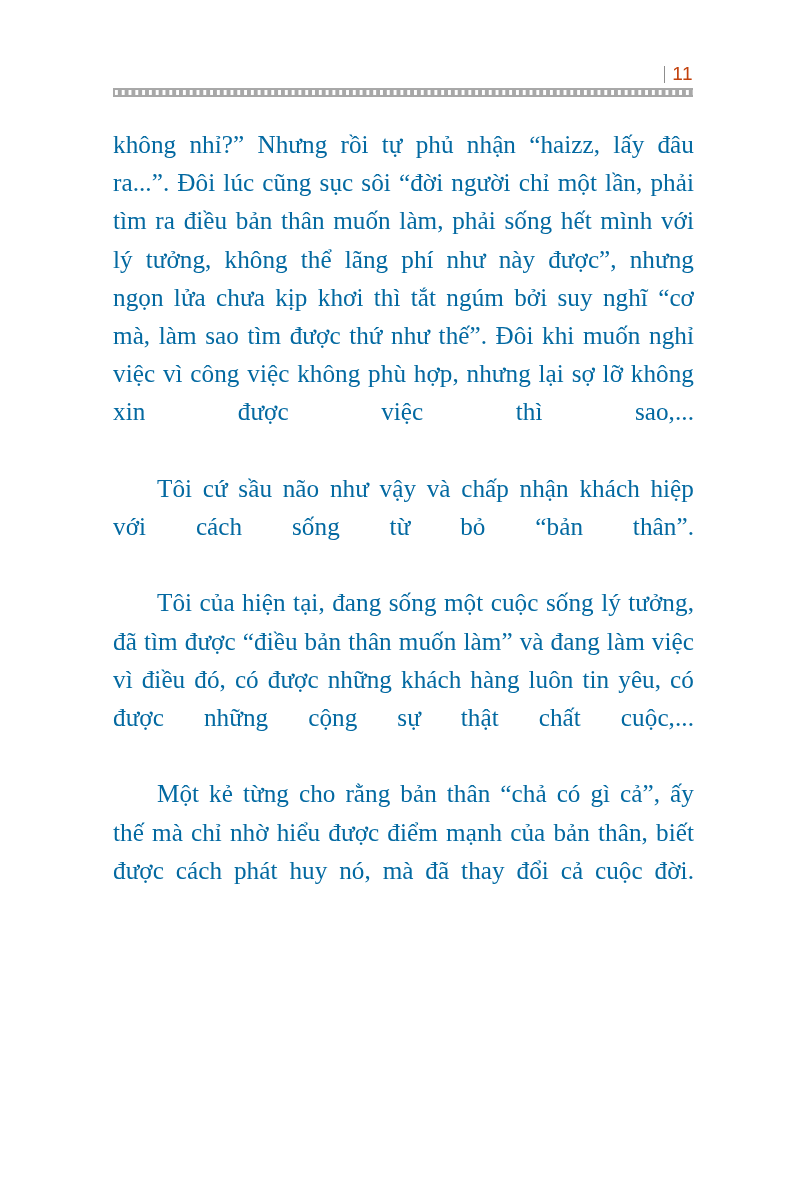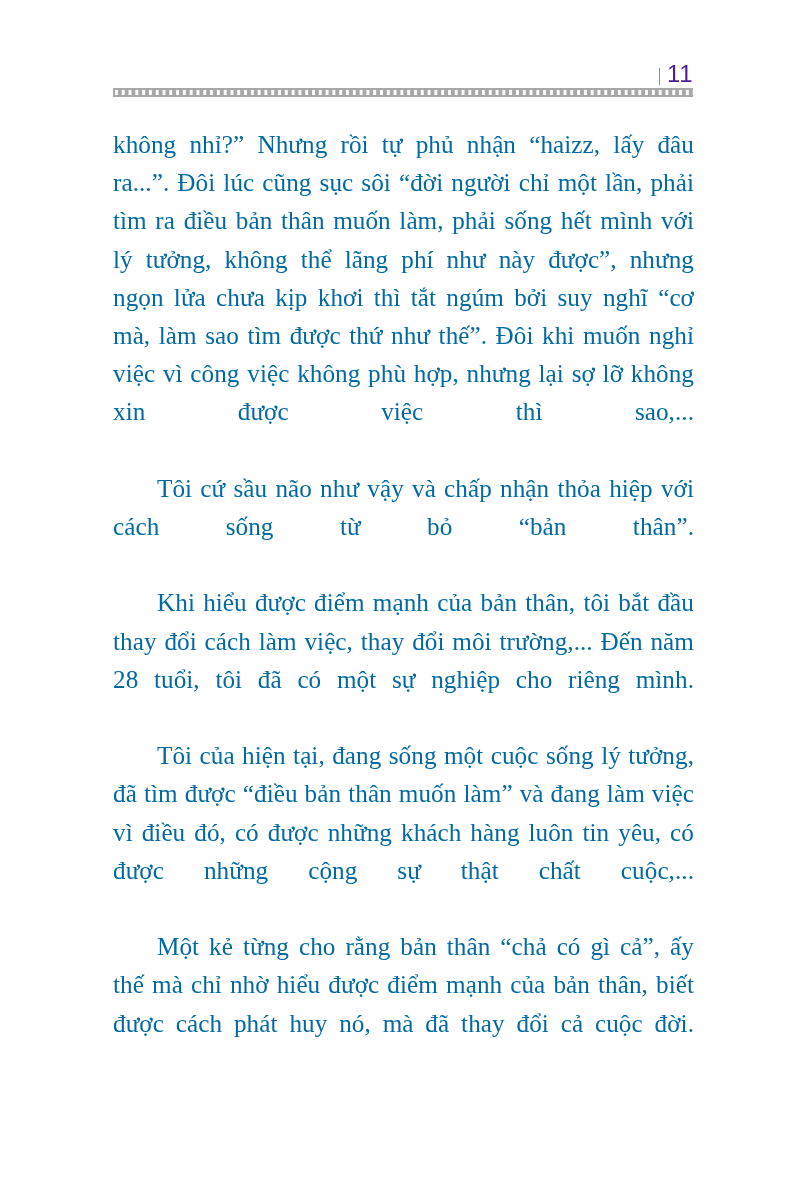--- a/index.html
+++ b/index.html
@@ -42,22 +42,22 @@
     display: inline-block;
     width: 1px;
     height: 17px;
     background: #8d8d8d;
     position: relative;
     top: 3px;
   }
 
   .folio-number {
     font-family: "Liberation Sans", "DejaVu Sans", sans-serif;
-    font-size: 24px;
-    color: #4c1d95;
+    font-size: 19px;
+    color: #c2410c;
     letter-spacing: 0.5px;
   }
 
   
   .header-rule {
     position: absolute;
     left: 113px;
     top: 88px;
     width: 580px;
     height: 9px;
@@ -122,24 +122,23 @@
       <span class="folio-number">11</span>
     </div>
   </div>
 
   <div class="header-rule"></div>
 
   <div class="content">
 
     <p class="para">không nhỉ?” Nhưng rồi tự phủ nhận “haizz, lấy đâu ra...”. Đôi lúc cũng sục sôi “đời người chỉ một lần, phải tìm ra điều bản thân muốn làm, phải sống hết mình với lý tưởng, không thể lãng phí như này được”, nhưng ngọn lửa chưa kịp khơi thì tắt ngúm bởi suy nghĩ “cơ mà, làm sao tìm được thứ như thế”. Đôi khi muốn nghỉ việc vì công việc không phù hợp, nhưng lại sợ lỡ không xin được việc thì sao,...</p>
 
-    <p class="para indent">Tôi cứ sầu não như vậy và chấp nhận thỏa hiệp với cách sống từ bỏ “bản thân”.</p>
+    <p class="para indent">Tôi cứ sầu não như vậy và chấp nhận khách hiệp với cách sống từ bỏ “bản thân”.</p>
 
 
-    <p class="para indent">Khi hiểu được điểm mạnh của bản thân, tôi bắt đầu thay đổi cách làm việc, thay đổi môi trường,... Đến năm 28 tuổi, tôi đã có một sự nghiệp cho riêng mình.</p>
 
     <p class="para indent">Tôi của hiện tại, đang sống một cuộc sống lý tưởng, đã tìm được “điều bản thân muốn làm” và đang làm việc vì điều đó, có được những khách hàng luôn tin yêu, có được những cộng sự thật chất cuộc,...</p>
 
     <p class="para indent">Một kẻ từng cho rằng bản thân “chả có gì cả”, ấy thế mà chỉ nhờ hiểu được điểm mạnh của bản thân, biết được cách phát huy nó, mà đã thay đổi cả cuộc đời.</p>
 
   </div>
 
 </div>
 
 </body></html>

